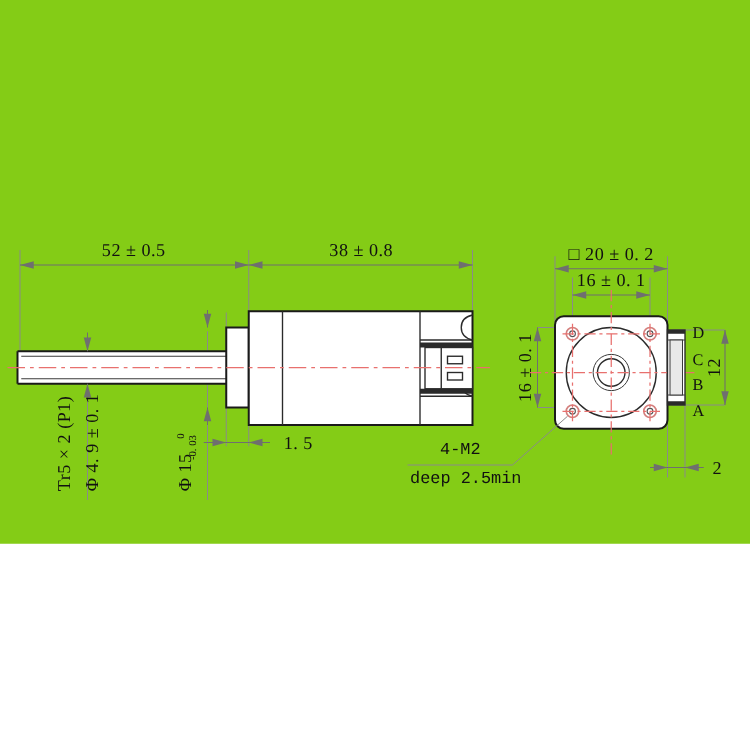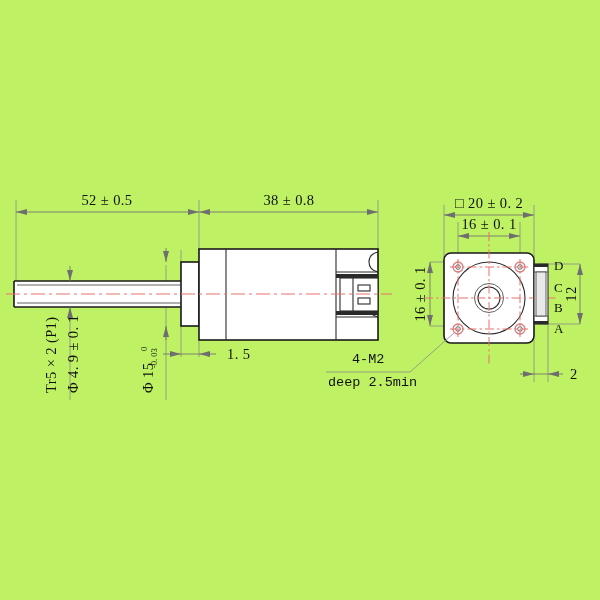--- a/index.html
+++ b/index.html
@@ -9,22 +9,22 @@
   }
   body {
     width: 600px;
     height: 600px;
     font-family: "Liberation Serif", serif;
     overflow: hidden;
   }
   #drawing-root {
     position: relative;
     width: 600px;
-    height: 600px;
-    background: #bef264;
+    height: 435px;
+    background: #84cc16;
   }
   svg.cad {
     display: block;
     width: 600px;
     height: 600px;
   }
   .outline {
     fill: none;
     stroke: #1a1a1a;
     stroke-width: 1.6;

